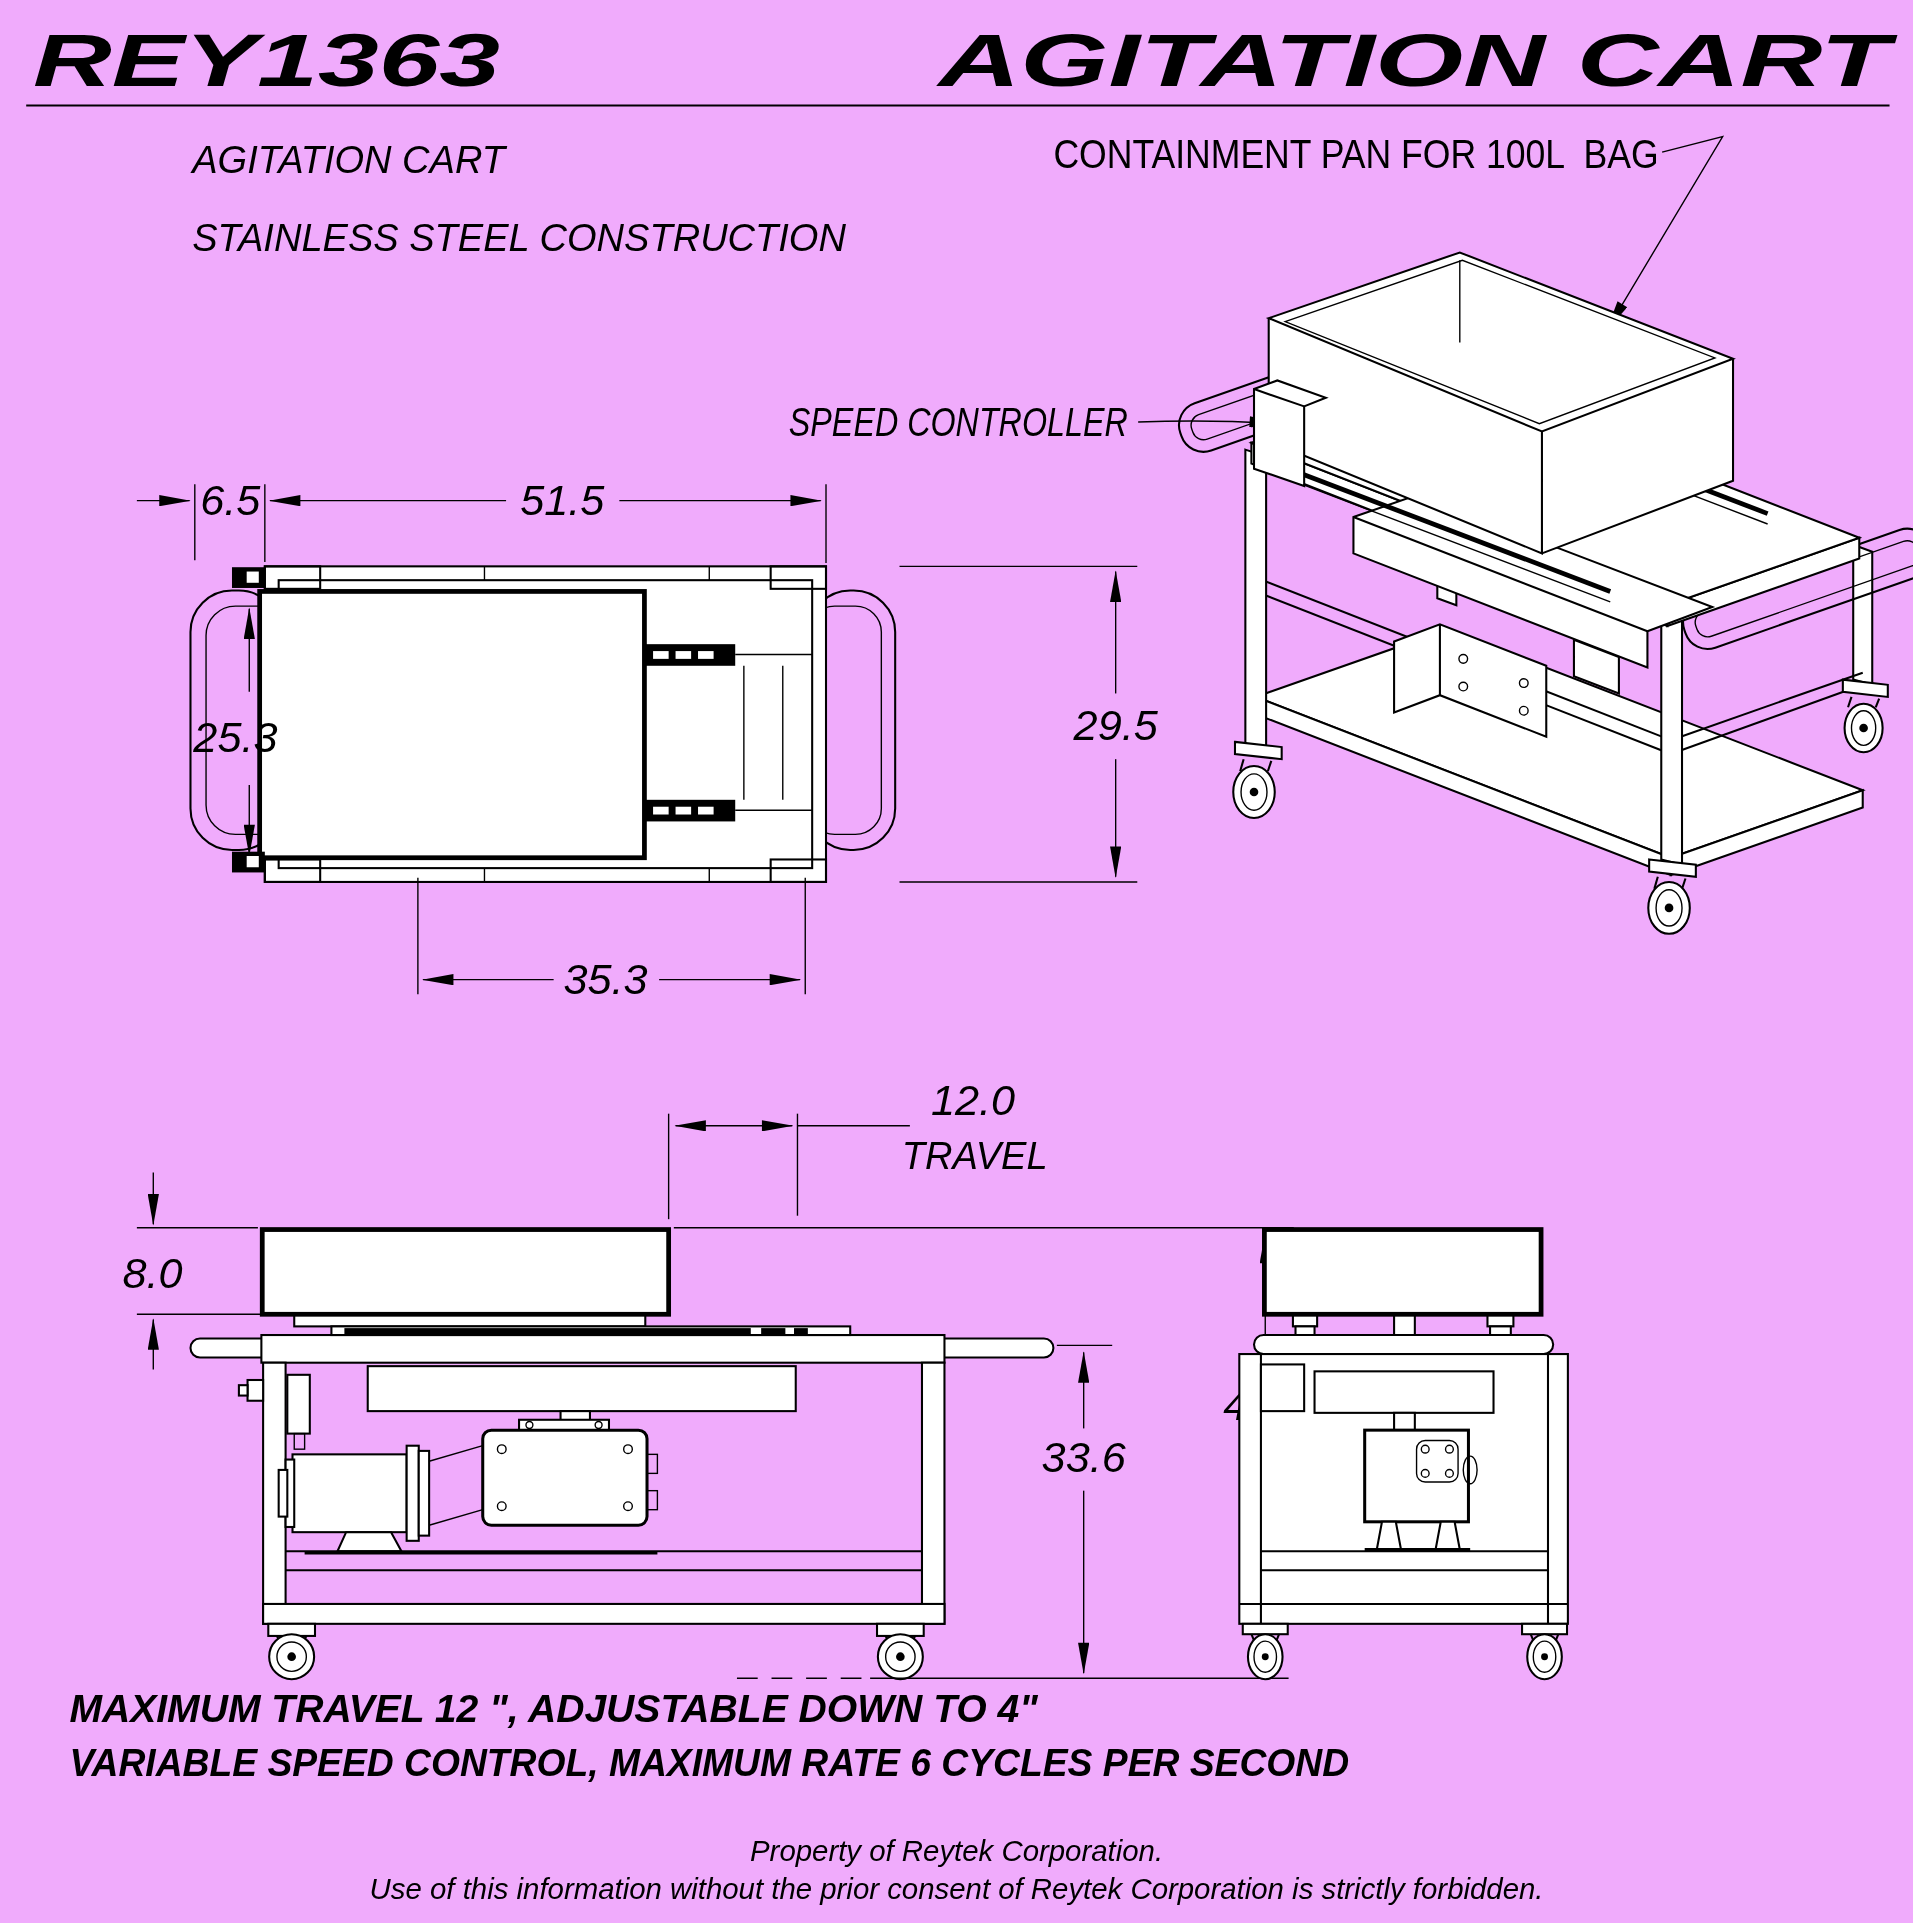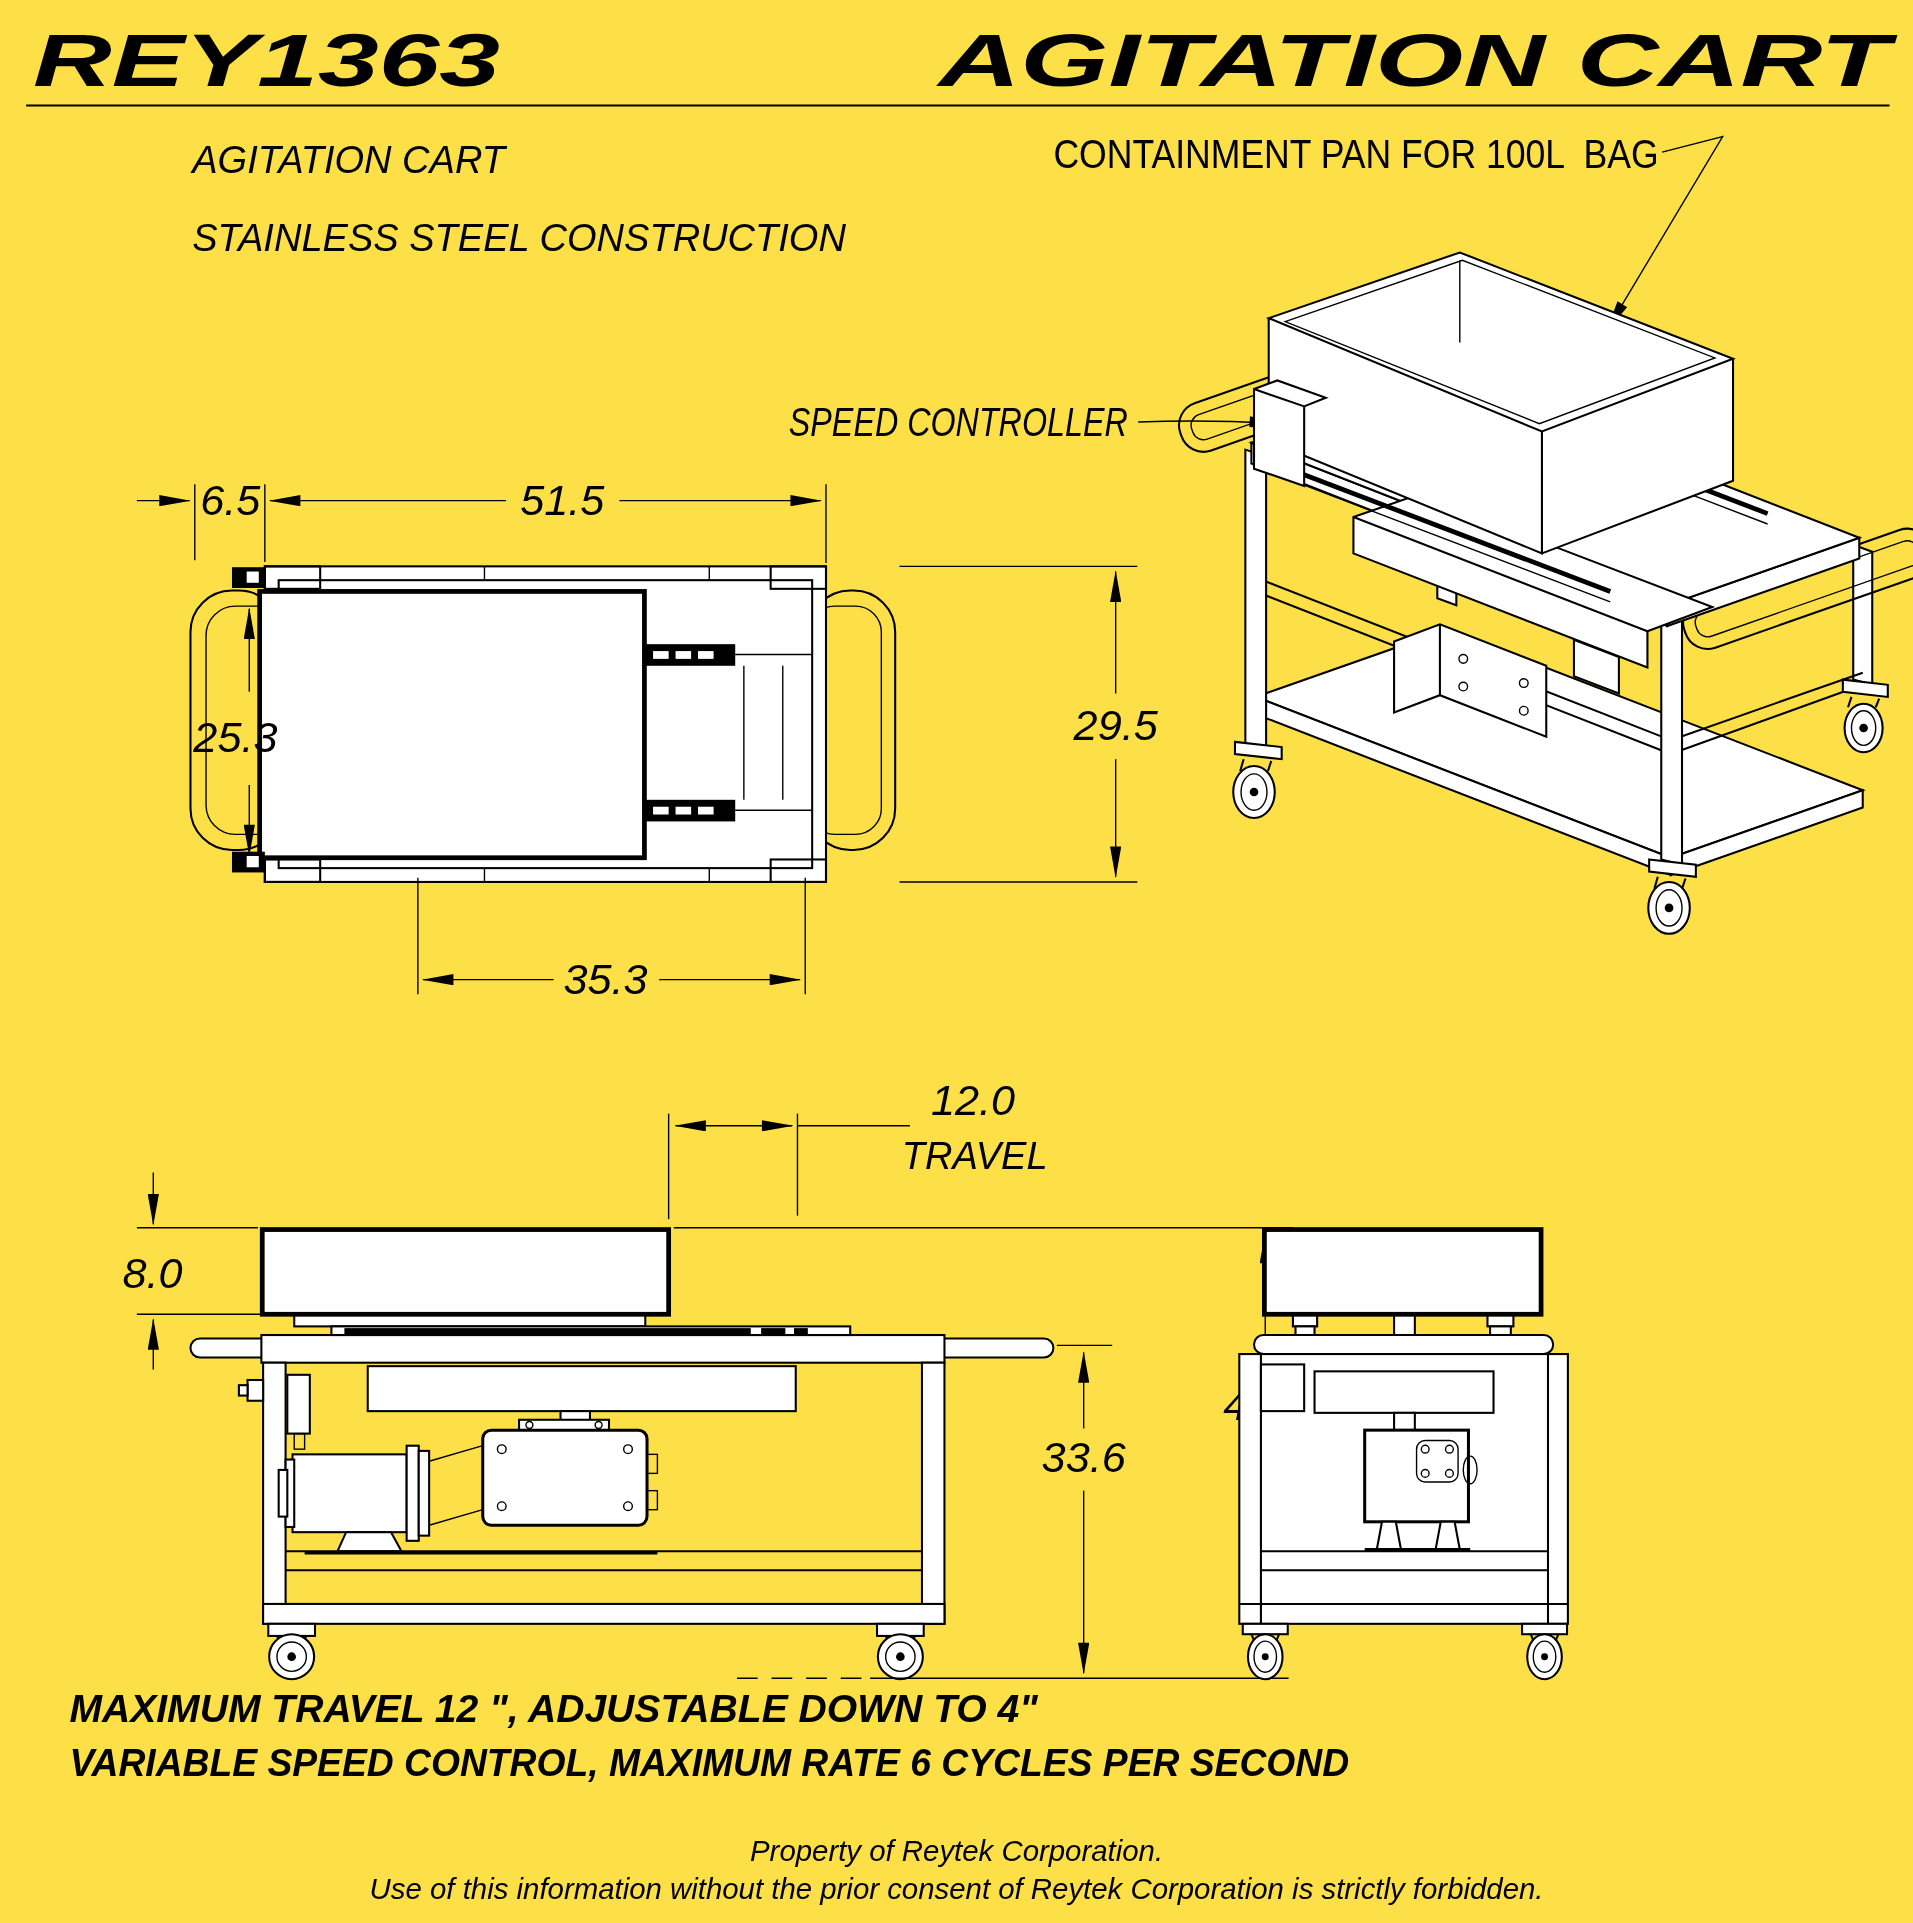--- a/index.html
+++ b/index.html
@@ -1,16 +1,16 @@
 <!DOCTYPE html>
 <html style="font-size:14px"><head>
 <meta charset="utf-8">
 <style>
   html,body { margin:0; padding:0; background:#ffffff; }
-  .sheet { width:1914px; height:1923px; background:#fde047; position:relative; overflow:hidden; }
+  .sheet { width:1914px; height:1923px; background:#f0abfc; position:relative; overflow:hidden; }
   svg { display:block; }
   svg text { fill:#000; }
   .ln   { stroke:#000; stroke-width:2.4; fill:none; stroke-linecap:butt; stroke-linejoin:miter; }
   .thin { stroke-width:1.6; }
   .md   { stroke-width:3.5; }
   .bold { stroke-width:5.5; }
   .wfill{ fill:#fff; }
   .blk  { fill:#000; stroke:none; }
   .wh   { fill:#fff; stroke:none; }
   .dim  { font: italic 400 50px "Liberation Sans", sans-serif; text-anchor:middle; }

